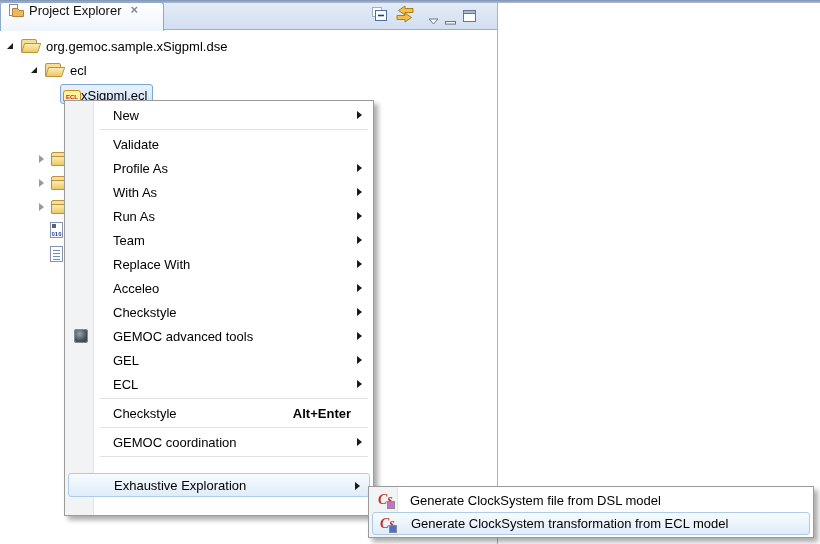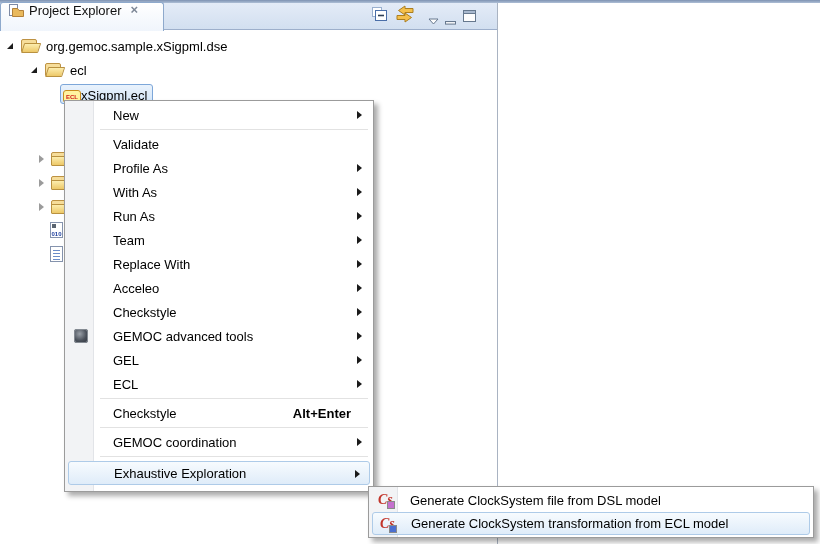--- a/index.html
+++ b/index.html
@@ -63,21 +63,21 @@
     background:linear-gradient(90deg,#f2f3f5 0,#f2f3f5 28px,#e2e4e8 28px,#e2e4e8 29px,#ffffff 29px);
     padding:2px 2px;box-shadow:4px 4px 5px rgba(0,0,0,0.33);}
   #context-menu{left:64px;top:100px;width:310px;z-index:10;}
   #exploration-submenu{left:368px;top:486px;width:446px;z-index:11;}
 
   .menu-item{position:relative;height:24px;display:flex;align-items:center;
     padding-left:46px;padding-right:8px;font-size:13px;color:#000;box-sizing:border-box;white-space:nowrap;}
   .mi-shortcut{margin-left:auto;margin-right:12px;font-weight:bold;}
   .mi-arrow{position:absolute;right:9px;top:8px;width:0;height:0;
     border-top:4px solid transparent;border-bottom:4px solid transparent;border-left:5px solid #1a1a1a;}
-  .menu-item.highlighted{margin:4px 1px;border:1px solid #aecbe8;border-radius:3px;
+  .menu-item.highlighted{margin:16px 1px;border:1px solid #aecbe8;border-radius:3px;
     background:linear-gradient(#f7fbfe,#dfecf9);padding-left:45px;}
   .menu-sep{height:1px;background:#e2e2e2;margin:2px 3px 2px 33px;}
 
   .gutter-icon{position:absolute;left:7px;top:5px;width:14px;height:14px;}
   .gemoc-icon{border-radius:3px;
     background:radial-gradient(circle at 40% 35%,#9aa0a8 0%,#4a505a 55%,#2e333b 100%);
     box-shadow:0 0 0 1px #858b93 inset;}
 
   .sub-item{position:relative;height:23px;display:flex;align-items:center;
     padding-left:39px;font-size:13px;color:#000;box-sizing:border-box;white-space:nowrap;}

